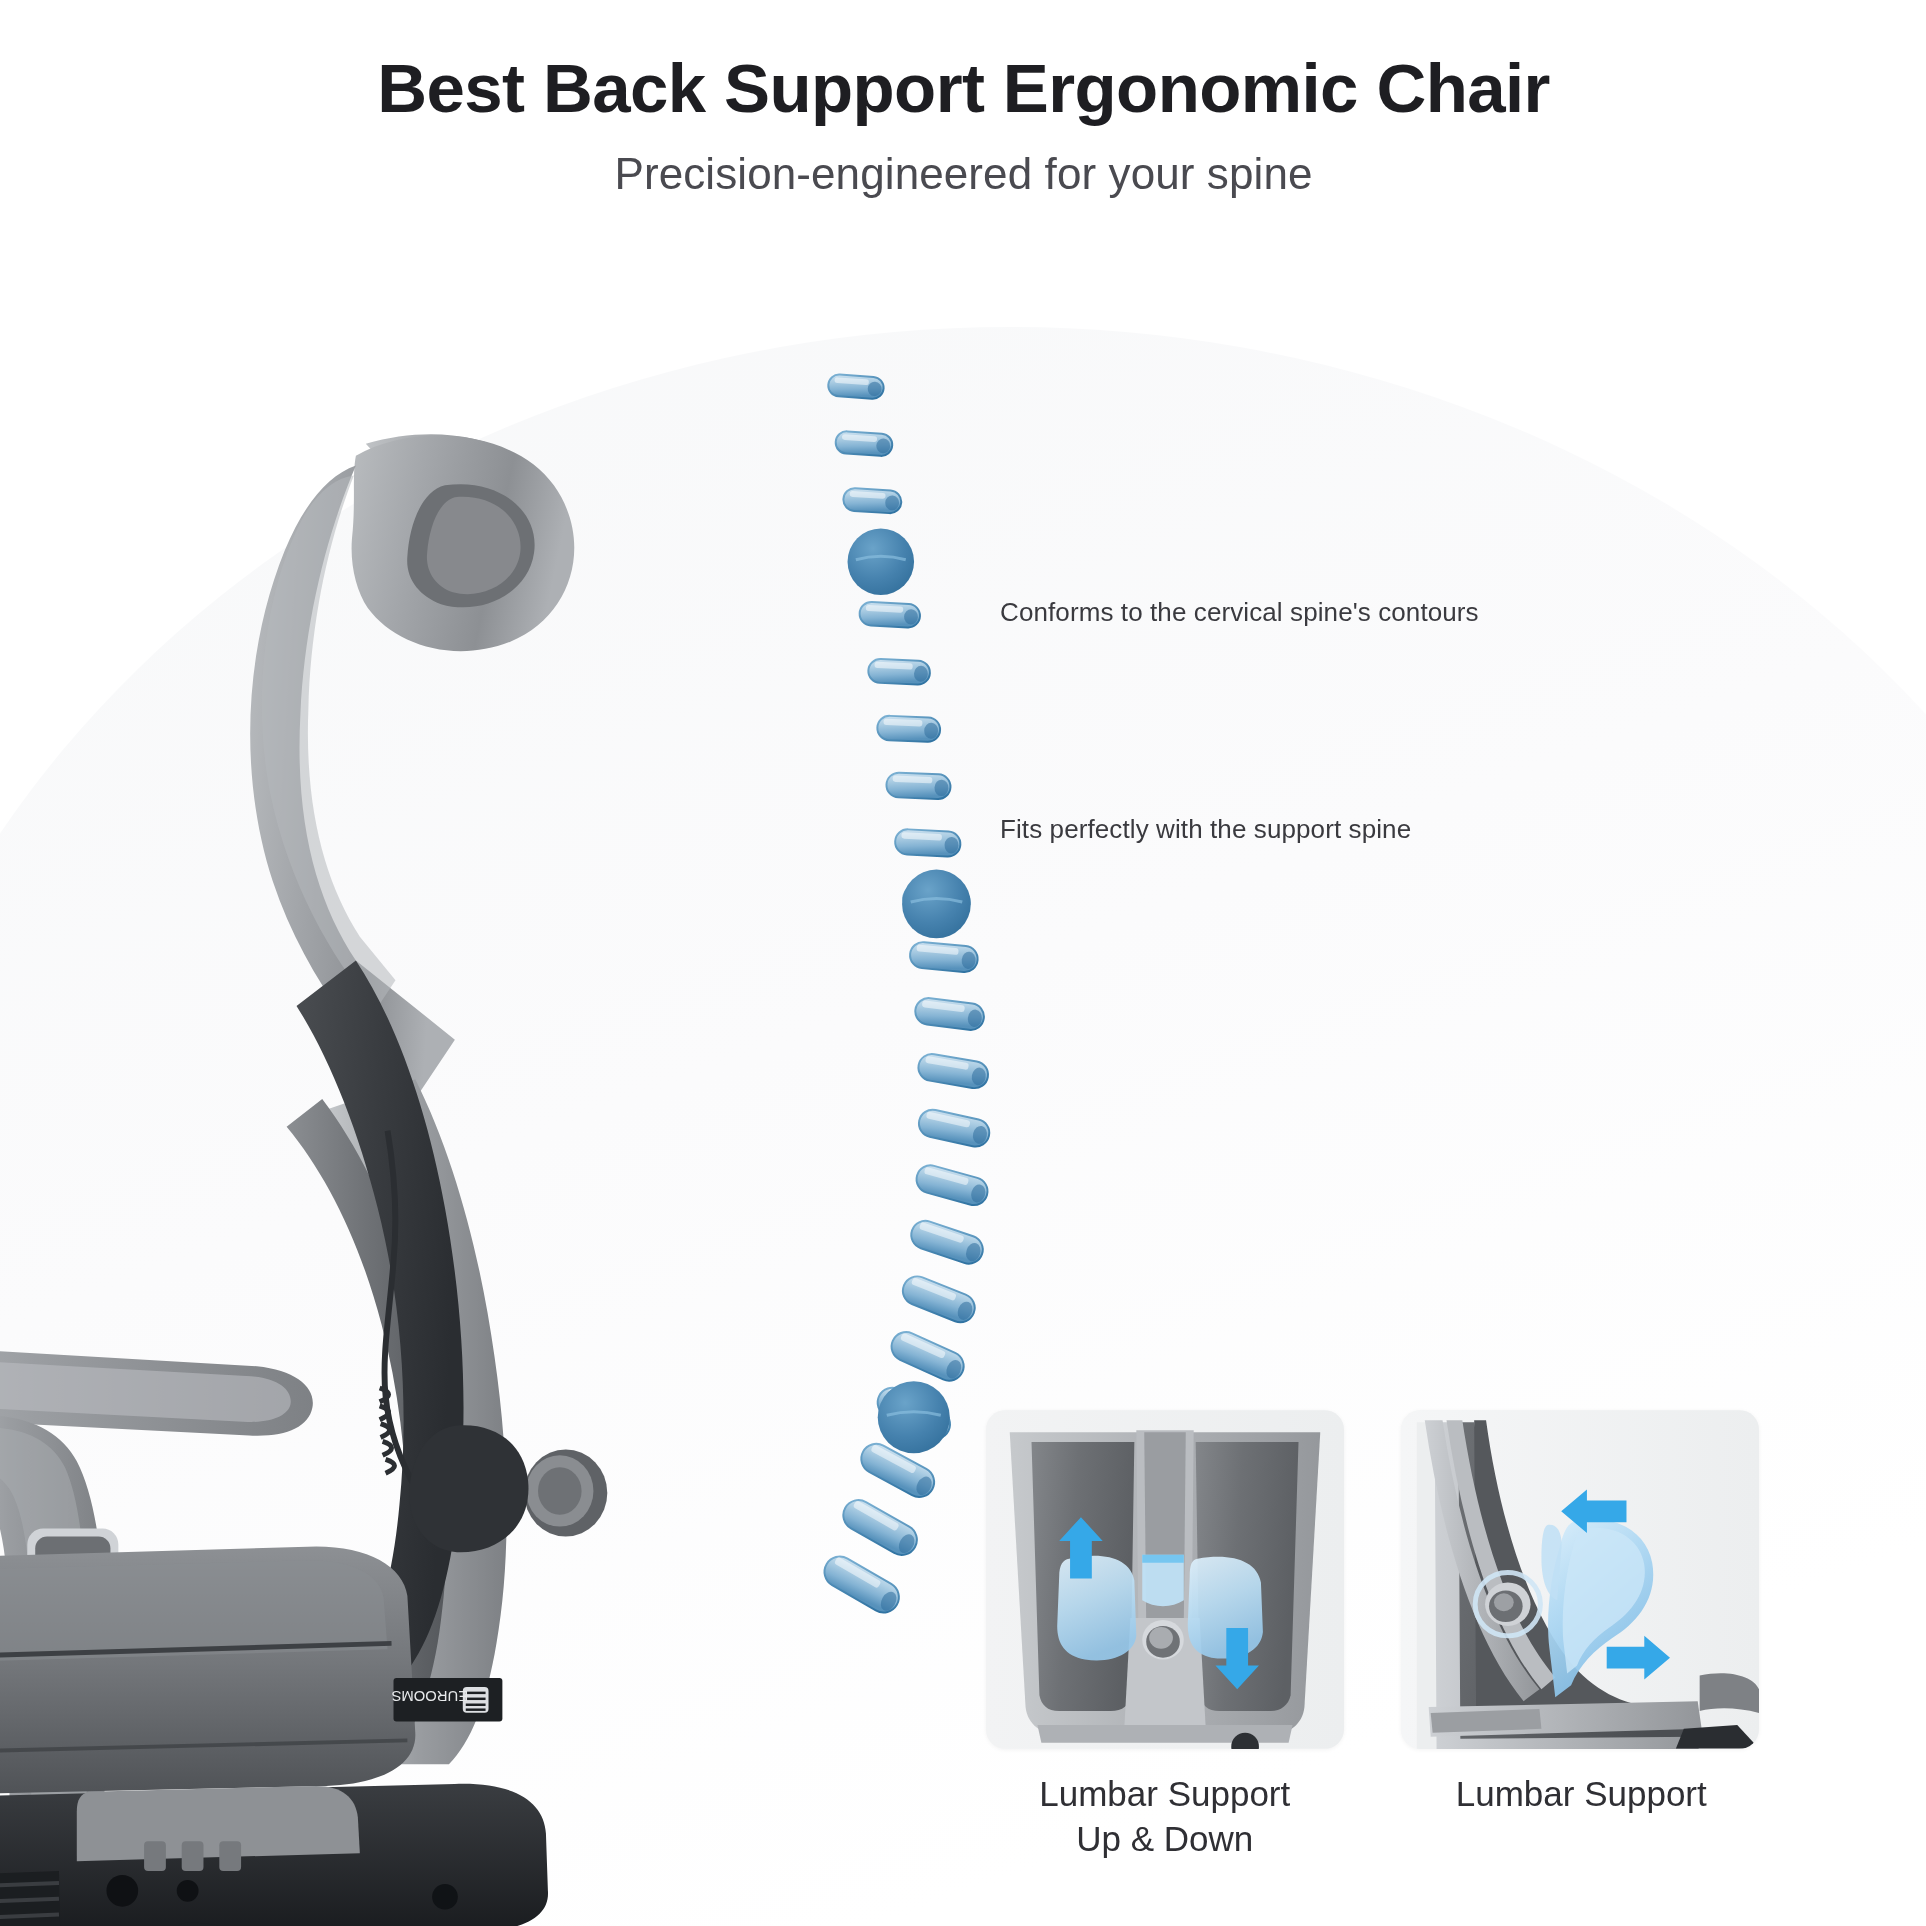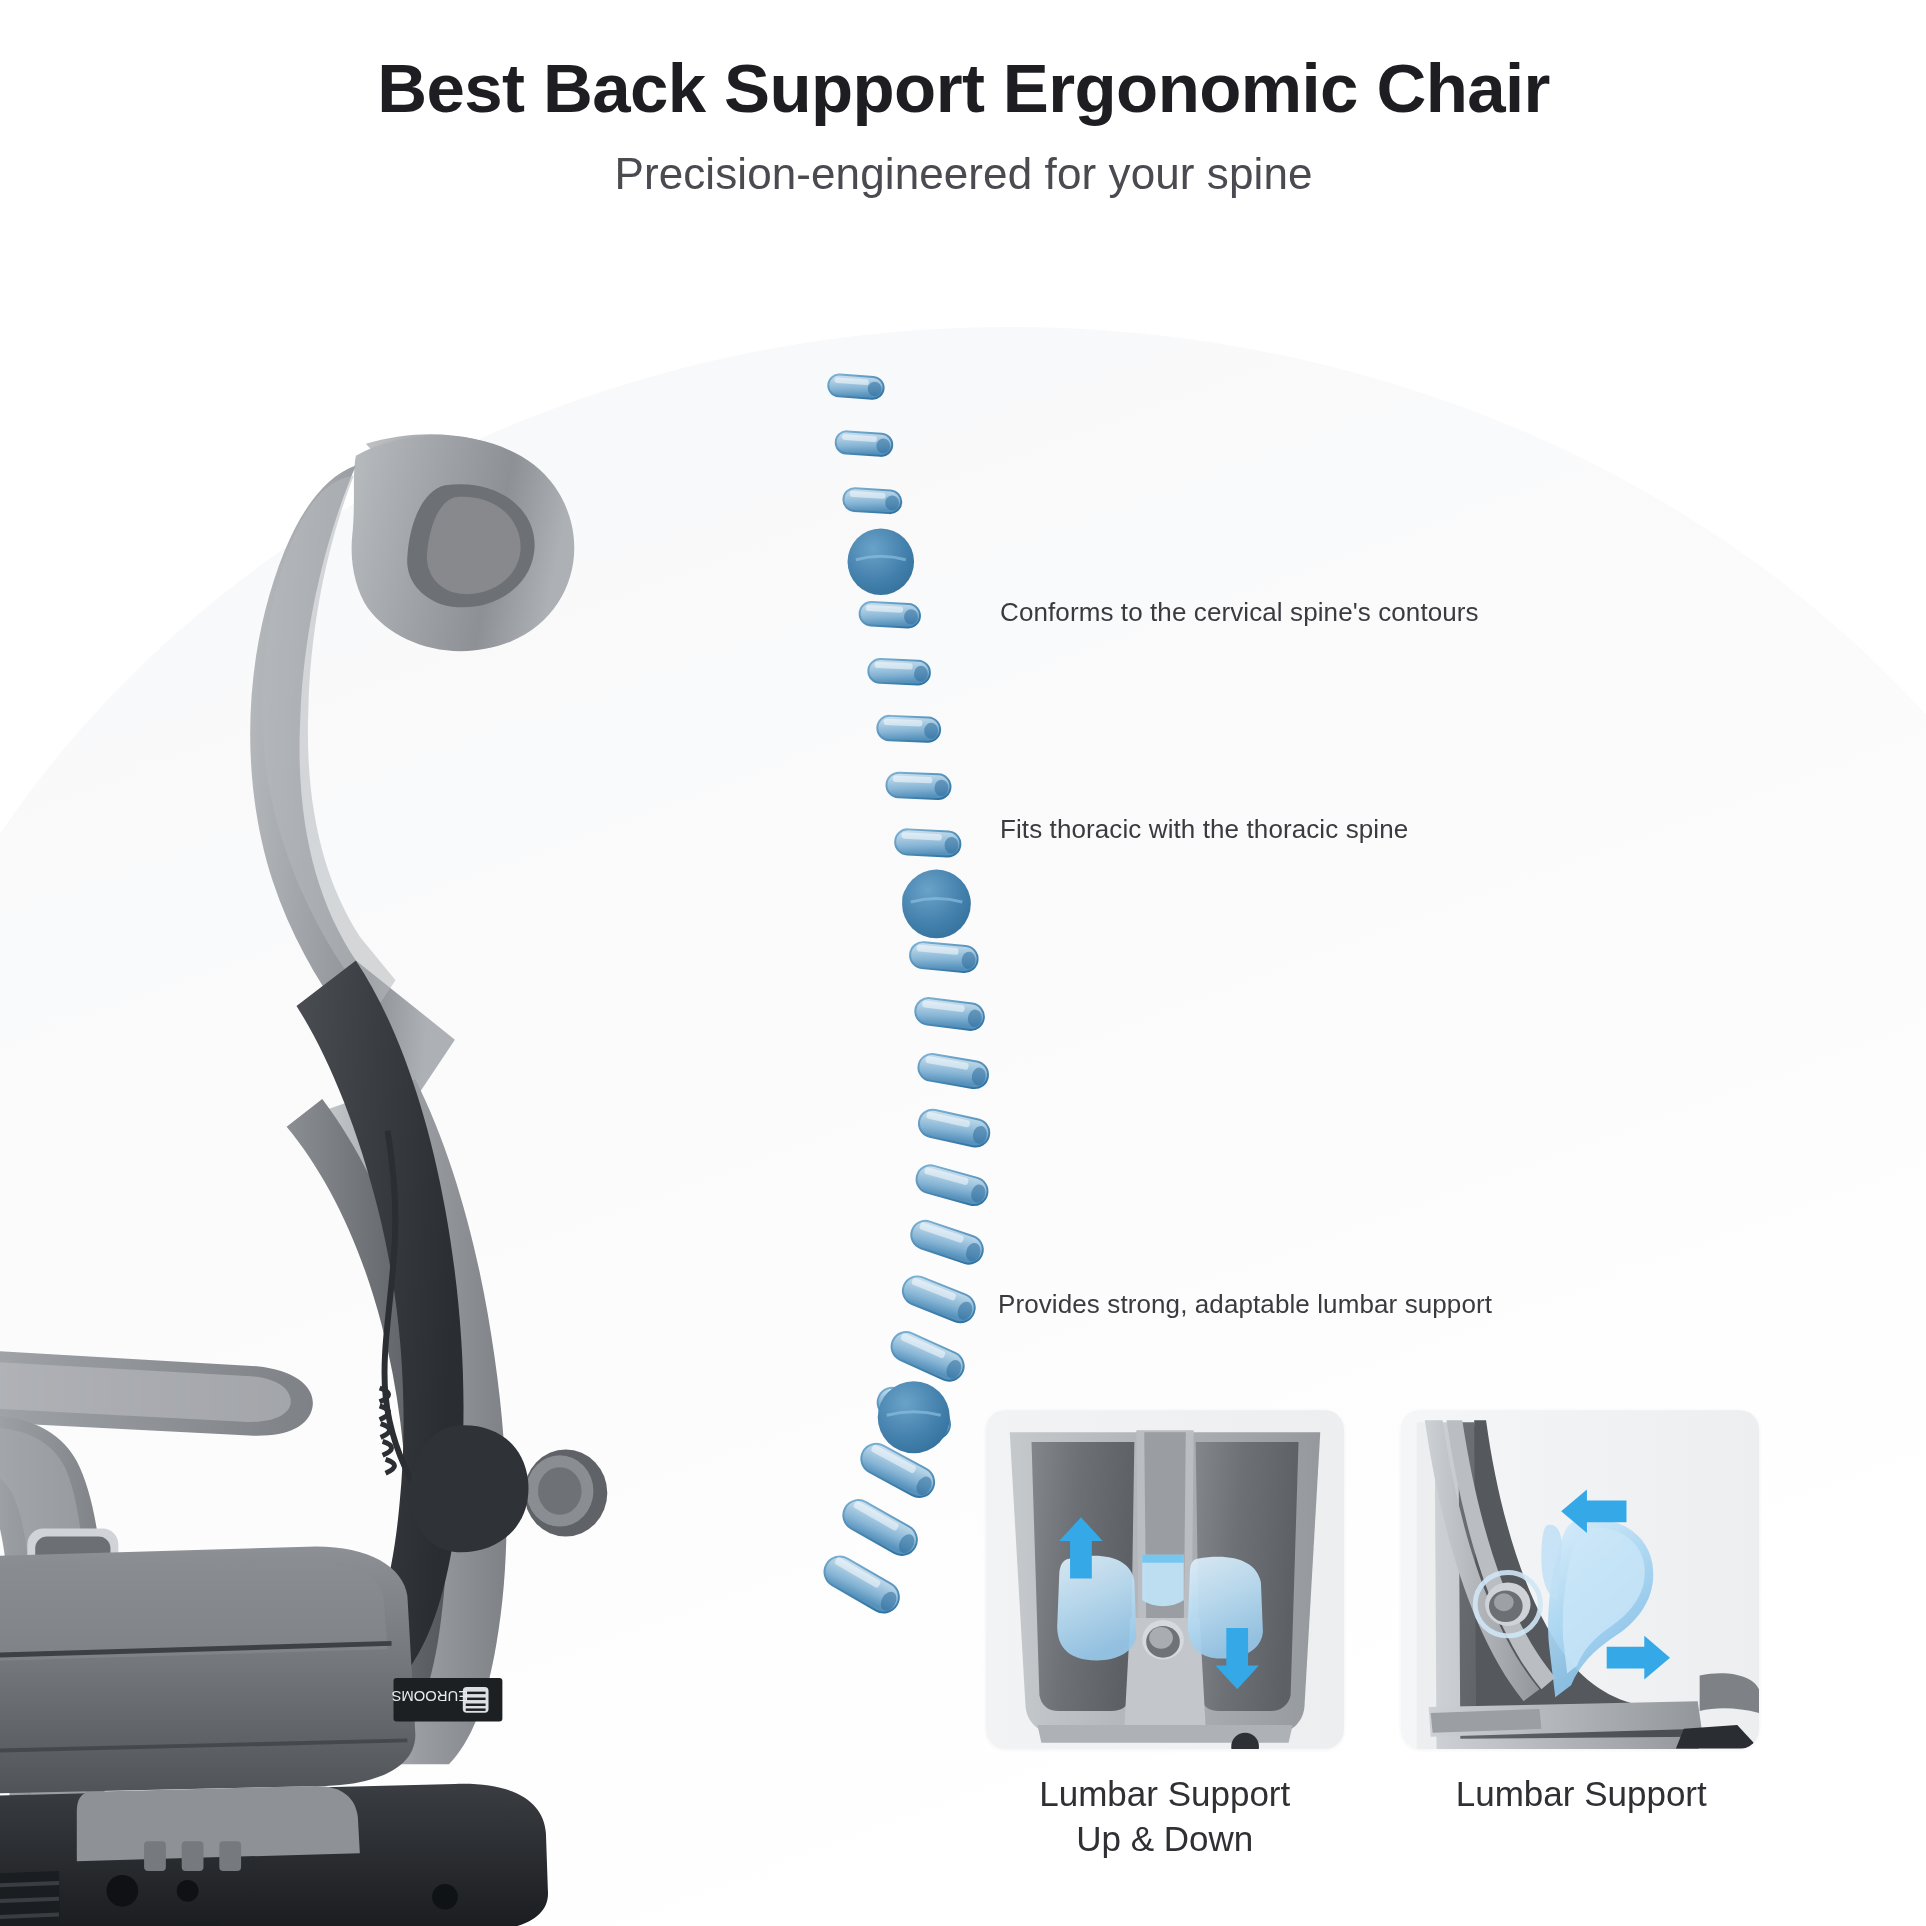--- a/index.html
+++ b/index.html
@@ -447,22 +447,21 @@
         <path d="M 136.1 1079.1 q 27.3 -7 54.6 0" stroke="#8cc0e0" stroke-width="3" fill="none" opacity="0.65"></path>
       </g>
   </svg>
 
   <div class="head-wrap">
     <div class="title">Best Back Support Ergonomic Chair</div>
     <div class="subtitle">Precision-engineered for your spine</div>
   </div>
 
   <div class="anno" id="anno0">Conforms to the cervical spine's contours</div>
-  <div class="anno" id="anno1">Fits thoracic with the thoracic spine</div>
-  <div class="anno" id="anno2">Provides strong, adaptable lumbar support</div>
+  <div class="anno" id="anno1">Fits perfectly with the support spine</div>
 
   <div class="cards">
 
     <div class="card">
       <svg viewBox="0 0 362 342">
         <defs>
           <linearGradient id="c1bg" x1="0" y1="0" x2="1" y2="0">
             <stop offset="0" stop-color="#f2f3f4"></stop>
               <stop offset="1" stop-color="#eceeef"></stop>
           </linearGradient>

